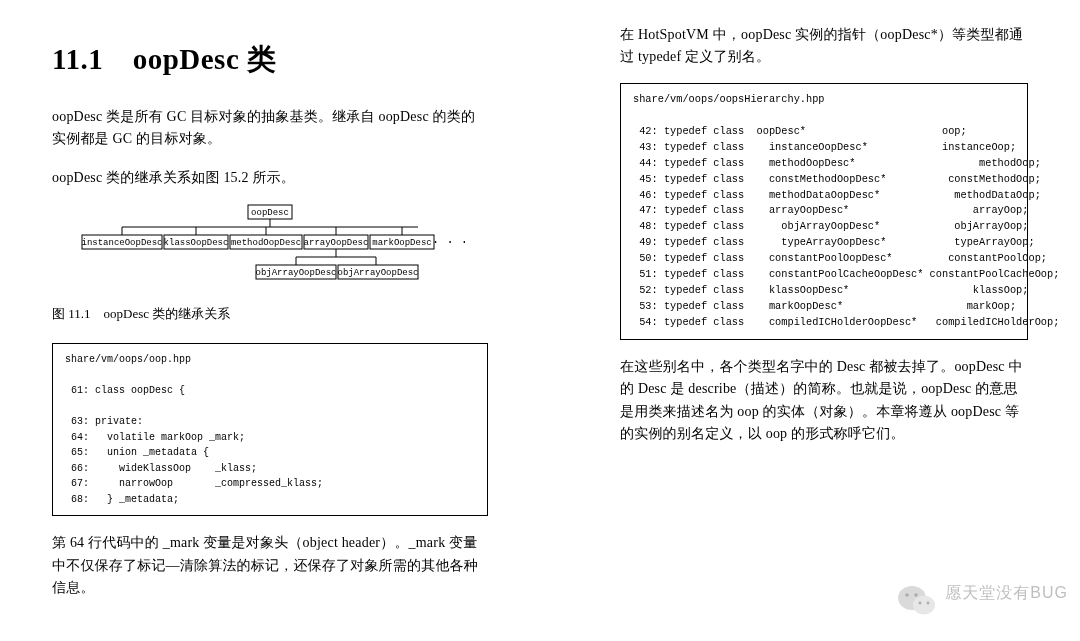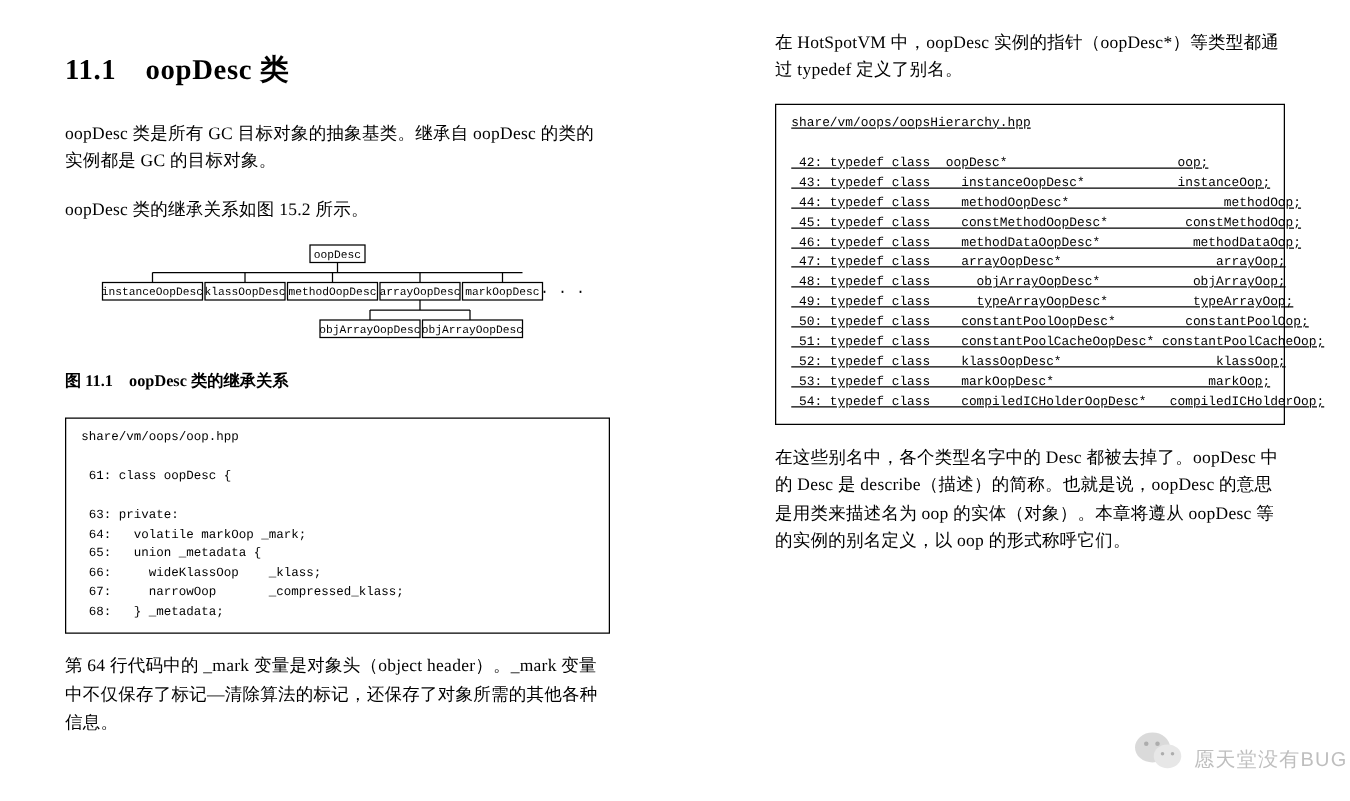--- a/index.html
+++ b/index.html
@@ -8,21 +8,21 @@
       background: #fff;
       width: 1080px;
       height: 641px;
       overflow: hidden;
       position: relative;
     }
     .page-container { display: flex; }
     .column { padding: 18px 52px 18px 52px; width: 540px; }
     .column.right { padding: 18px 52px 18px 80px; }
     h2.section-title {
-      font-size: 23px;
+      font-size: 29px;
       font-weight: bold;
       margin: 22px 0 26px;
       letter-spacing: 0.5px;
     }
     p.body {
       font-size: 14px;
       line-height: 1.6;
       margin: 16px 0 14px;
       letter-spacing: 0.2px;
     }
@@ -39,39 +39,39 @@
     }
     .dtext {
       font-family: "Courier New", monospace;
       font-size: 9px;
       text-anchor: middle;
       dominant-baseline: middle;
     }
     .dline { stroke: #000; stroke-width: 1; fill: none; }
     .caption {
       font-size: 13px;
-      font-weight: bold;
+      font-weight: normal;
       margin: 12px 0 20px;
     }
     .code-block {
       border: 1px solid #000;
       padding: 8px 12px;
       font-family: "Courier New", monospace;
       font-size: 10px;
       margin: 6px 0 16px;
       white-space: pre;
       line-height: 1.55;
     }
-    .code-block.small { font-size: 10.3px; line-height: 1.55; text-decoration: underline; }
+    .code-block.small { font-size: 10.3px; line-height: 1.55; }
     .watermark {
       position: absolute;
-      right: 2px;
+      right: 12px;
       bottom: 22px;
       display: flex;
-      align-items: flex-end;
+      align-items: flex-start;
       gap: 8px;
       opacity: 0.55;
     }
     .watermark .wechat-icon {
       width: 40px; height: 36px;
       border-radius: 8px;
       position: relative;
     }
     .watermark .wechat-icon svg { display:block; }
     .watermark .wm-text {

